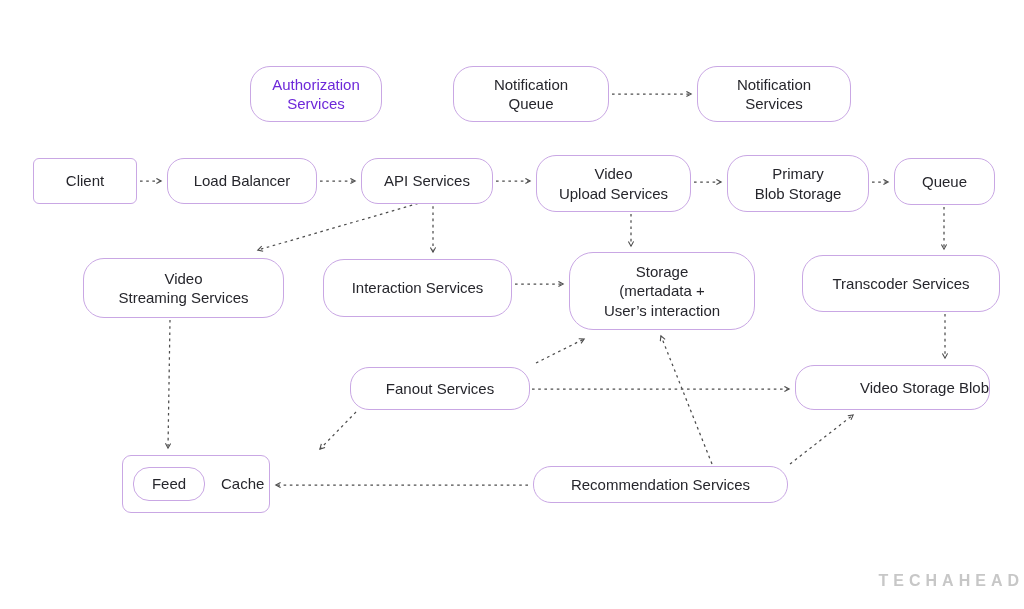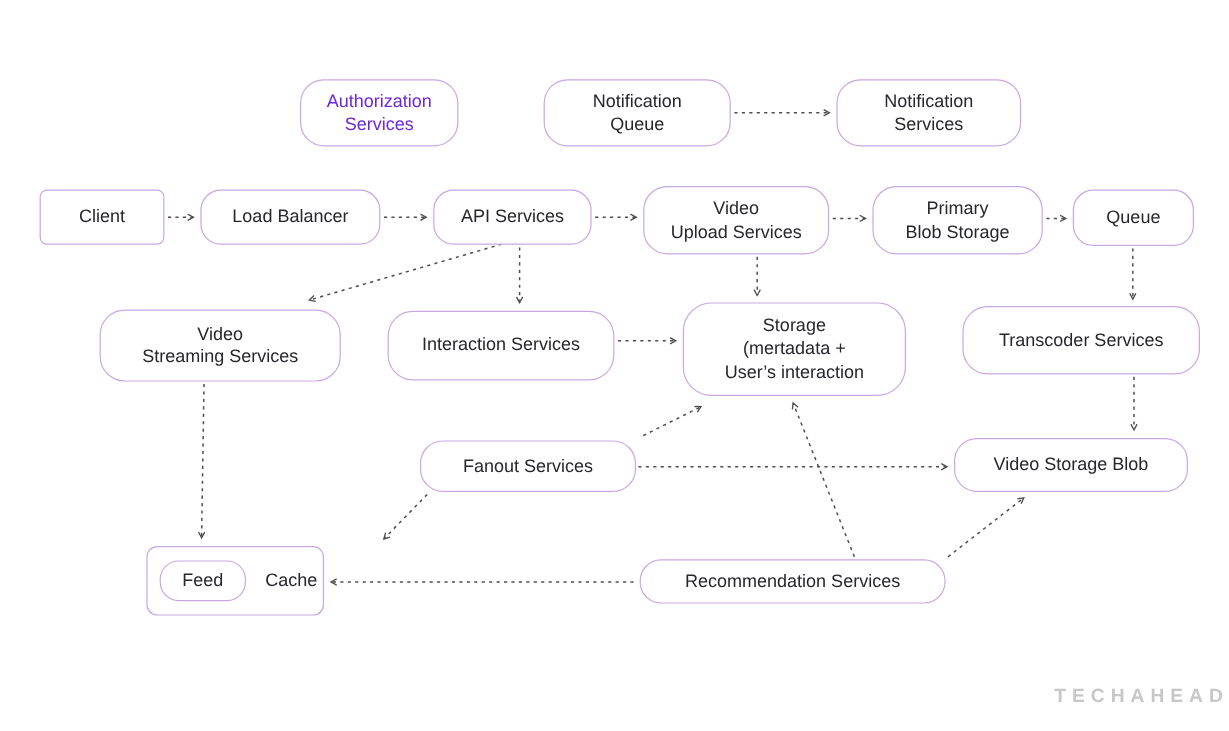--- a/index.html
+++ b/index.html
@@ -168,21 +168,21 @@
       <div class="node" style="left: 802px; top: 255px; width: 198px; height: 57px; border-radius: 21px; border-color: rgb(201, 167, 228); color: rgb(38, 38, 44);">
         <div>
           <div>Transcoder Services</div>
         </div>
       </div>
       <div class="node" style="left: 350px; top: 367px; width: 180px; height: 43px; border-radius: 19px; border-color: rgb(201, 167, 228); color: rgb(38, 38, 44);">
         <div>
           <div>Fanout Services</div>
         </div>
       </div>
-      <div class="node" style="left: 795px; top: 365px; width: 195px; height: 45px; border-radius: 19px; border-color: rgb(201, 167, 228); color: rgb(38, 38, 44);">
+      <div class="node" style="left: 795px; top: 365px; width: 195px; height: 45px; border-radius: 19px; border-color: rgb(201, 167, 228); color: rgb(38, 38, 44); justify-content: flex-end;">
         <div>
           <div>Video Storage Blob</div>
         </div>
       </div>
       <div class="node has-child" style="left: 122px; top: 455px; width: 148px; height: 58px; border-radius: 9px; border-color: rgb(201, 167, 228); color: rgb(38, 38, 44);">
         <div class="child-node" style="width: 72px; height: 34px; border-radius: 16px; border-color: rgb(201, 167, 228);">
           <span>Feed</span>
         </div>
         <div>
           <div>Cache</div>

